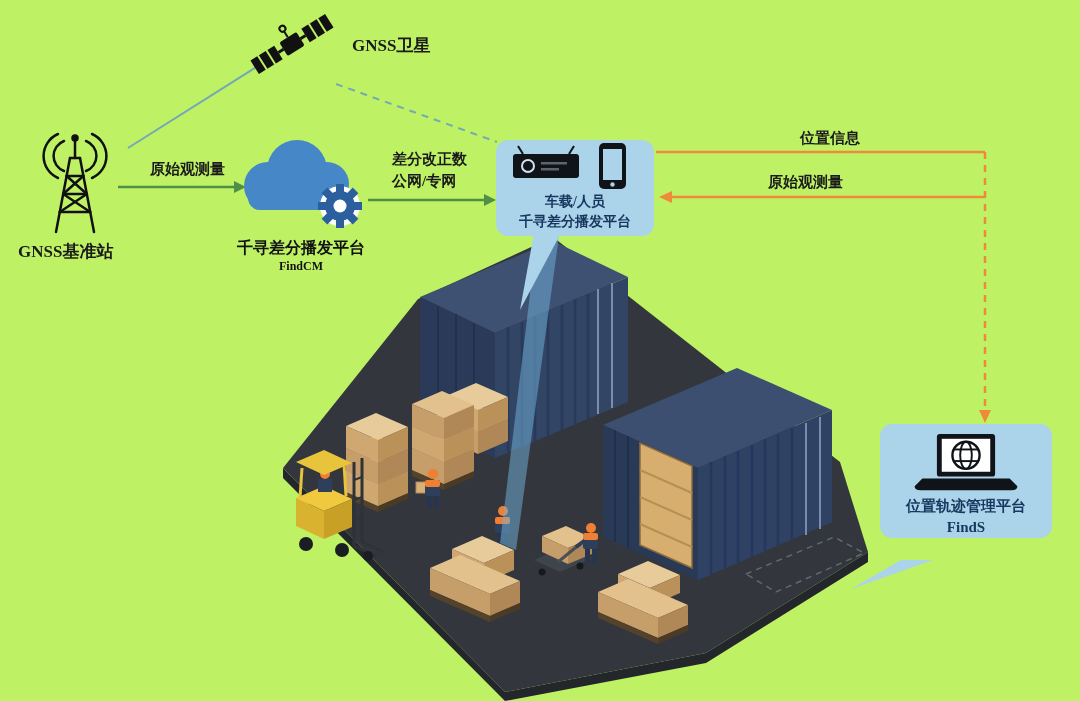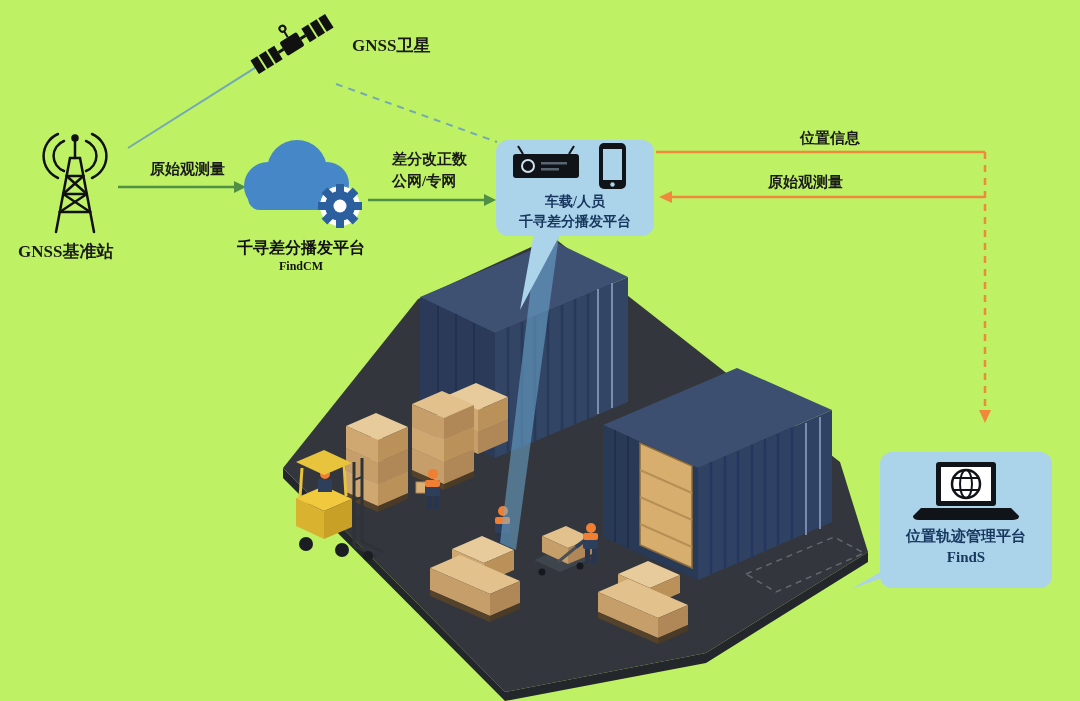--- a/index.html
+++ b/index.html
@@ -281,21 +281,21 @@
         <rect x="98" y="9" width="19" height="31" fill="#abd3ea"></rect>
         <circle cx="107.5" cy="44.5" r="2.2" fill="#abd3ea"></circle>
       </g>
     </svg>
     <div class="txt">
       <div>车载/人员</div>
       <div>千寻差分播发平台</div>
     </div>
   </div>
 
-  <div class="callout" style="left:880px;top:424px;width:172px;height:136px;margin-top:28px;">
+  <div class="callout" style="left:880px;top:424px;width:172px;height:114px;">
     <svg width="150" height="66" viewBox="0 0 150 66" style="margin-top:8px;">
       <rect x="45" y="2" width="60" height="44" rx="3" fill="#101418"></rect>
       <rect x="50" y="7" width="50" height="34" fill="#ffffff"></rect>
       <circle cx="75" cy="24" r="14" fill="#ffffff" stroke="#101418" stroke-width="2.5"></circle>
       <ellipse cx="75" cy="24" rx="6" ry="14" fill="none" stroke="#101418" stroke-width="2"></ellipse>
       <line x1="62" y1="18" x2="88" y2="18" stroke="#101418" stroke-width="2"></line>
       <line x1="62" y1="30" x2="88" y2="30" stroke="#101418" stroke-width="2"></line>
       <path d="M30 48 H120 L128 56 Q128 60 122 60 H28 Q22 60 22 56 Z" fill="#101418"></path>
     </svg>
     <div class="txt2">

